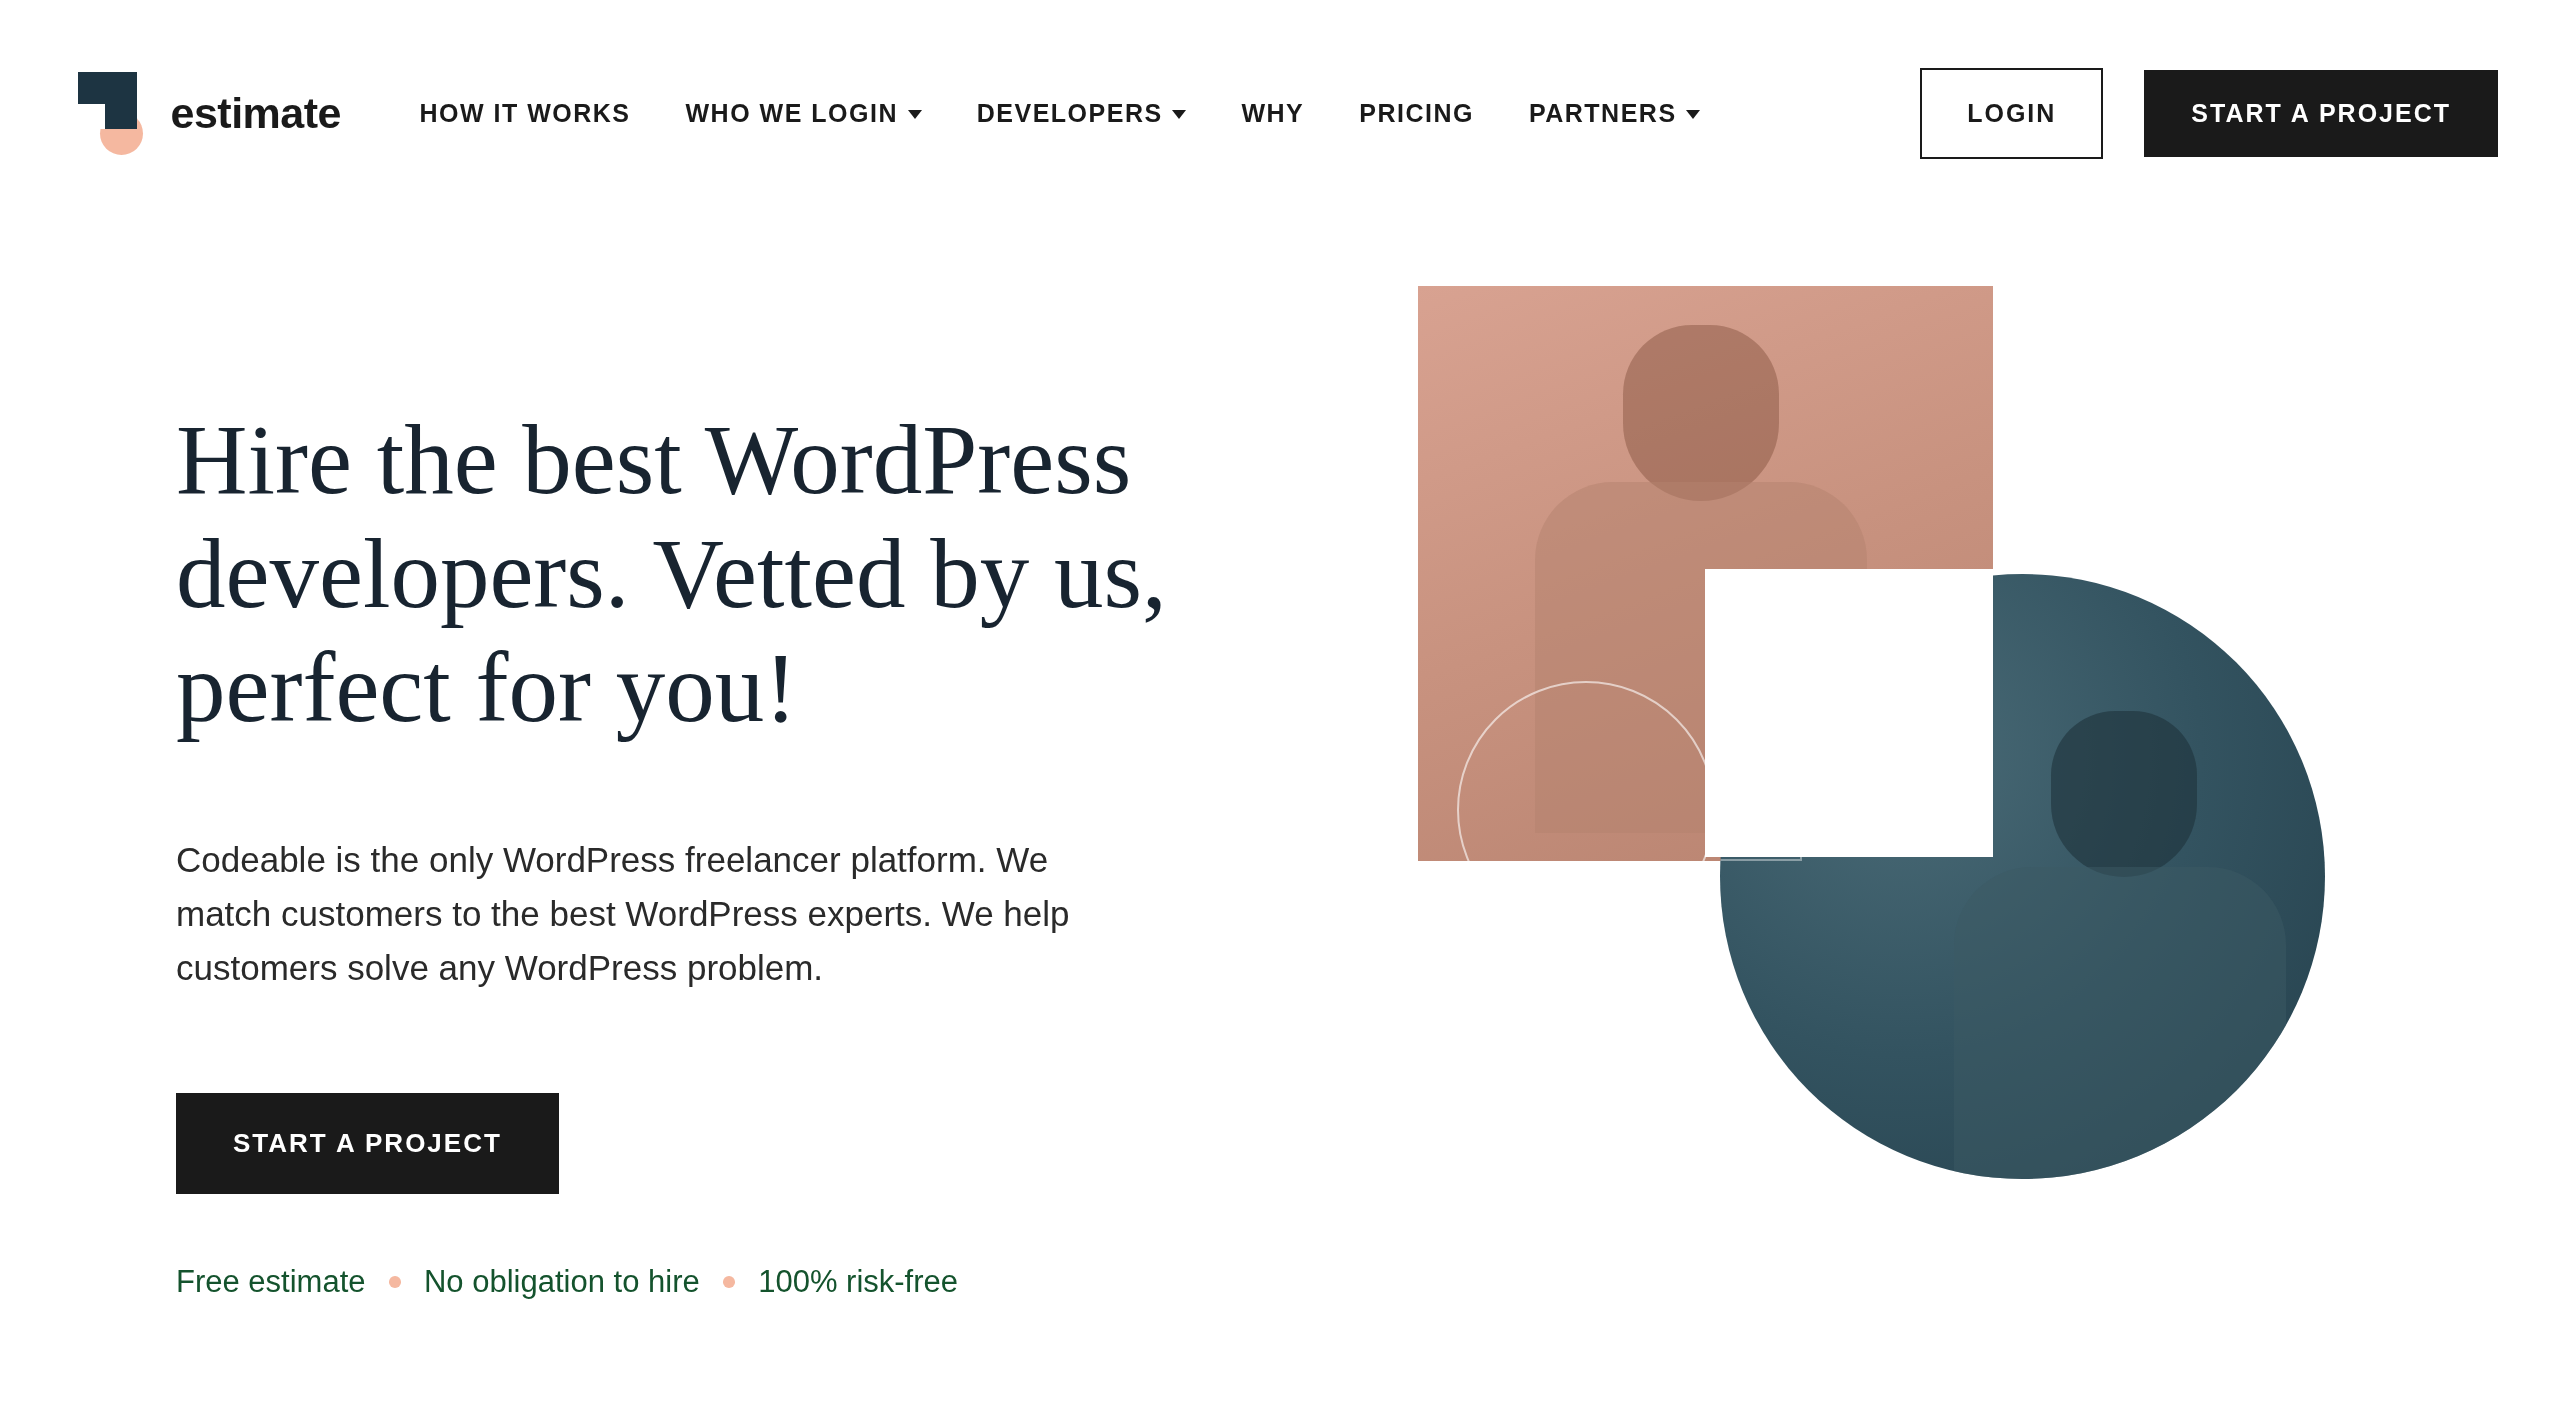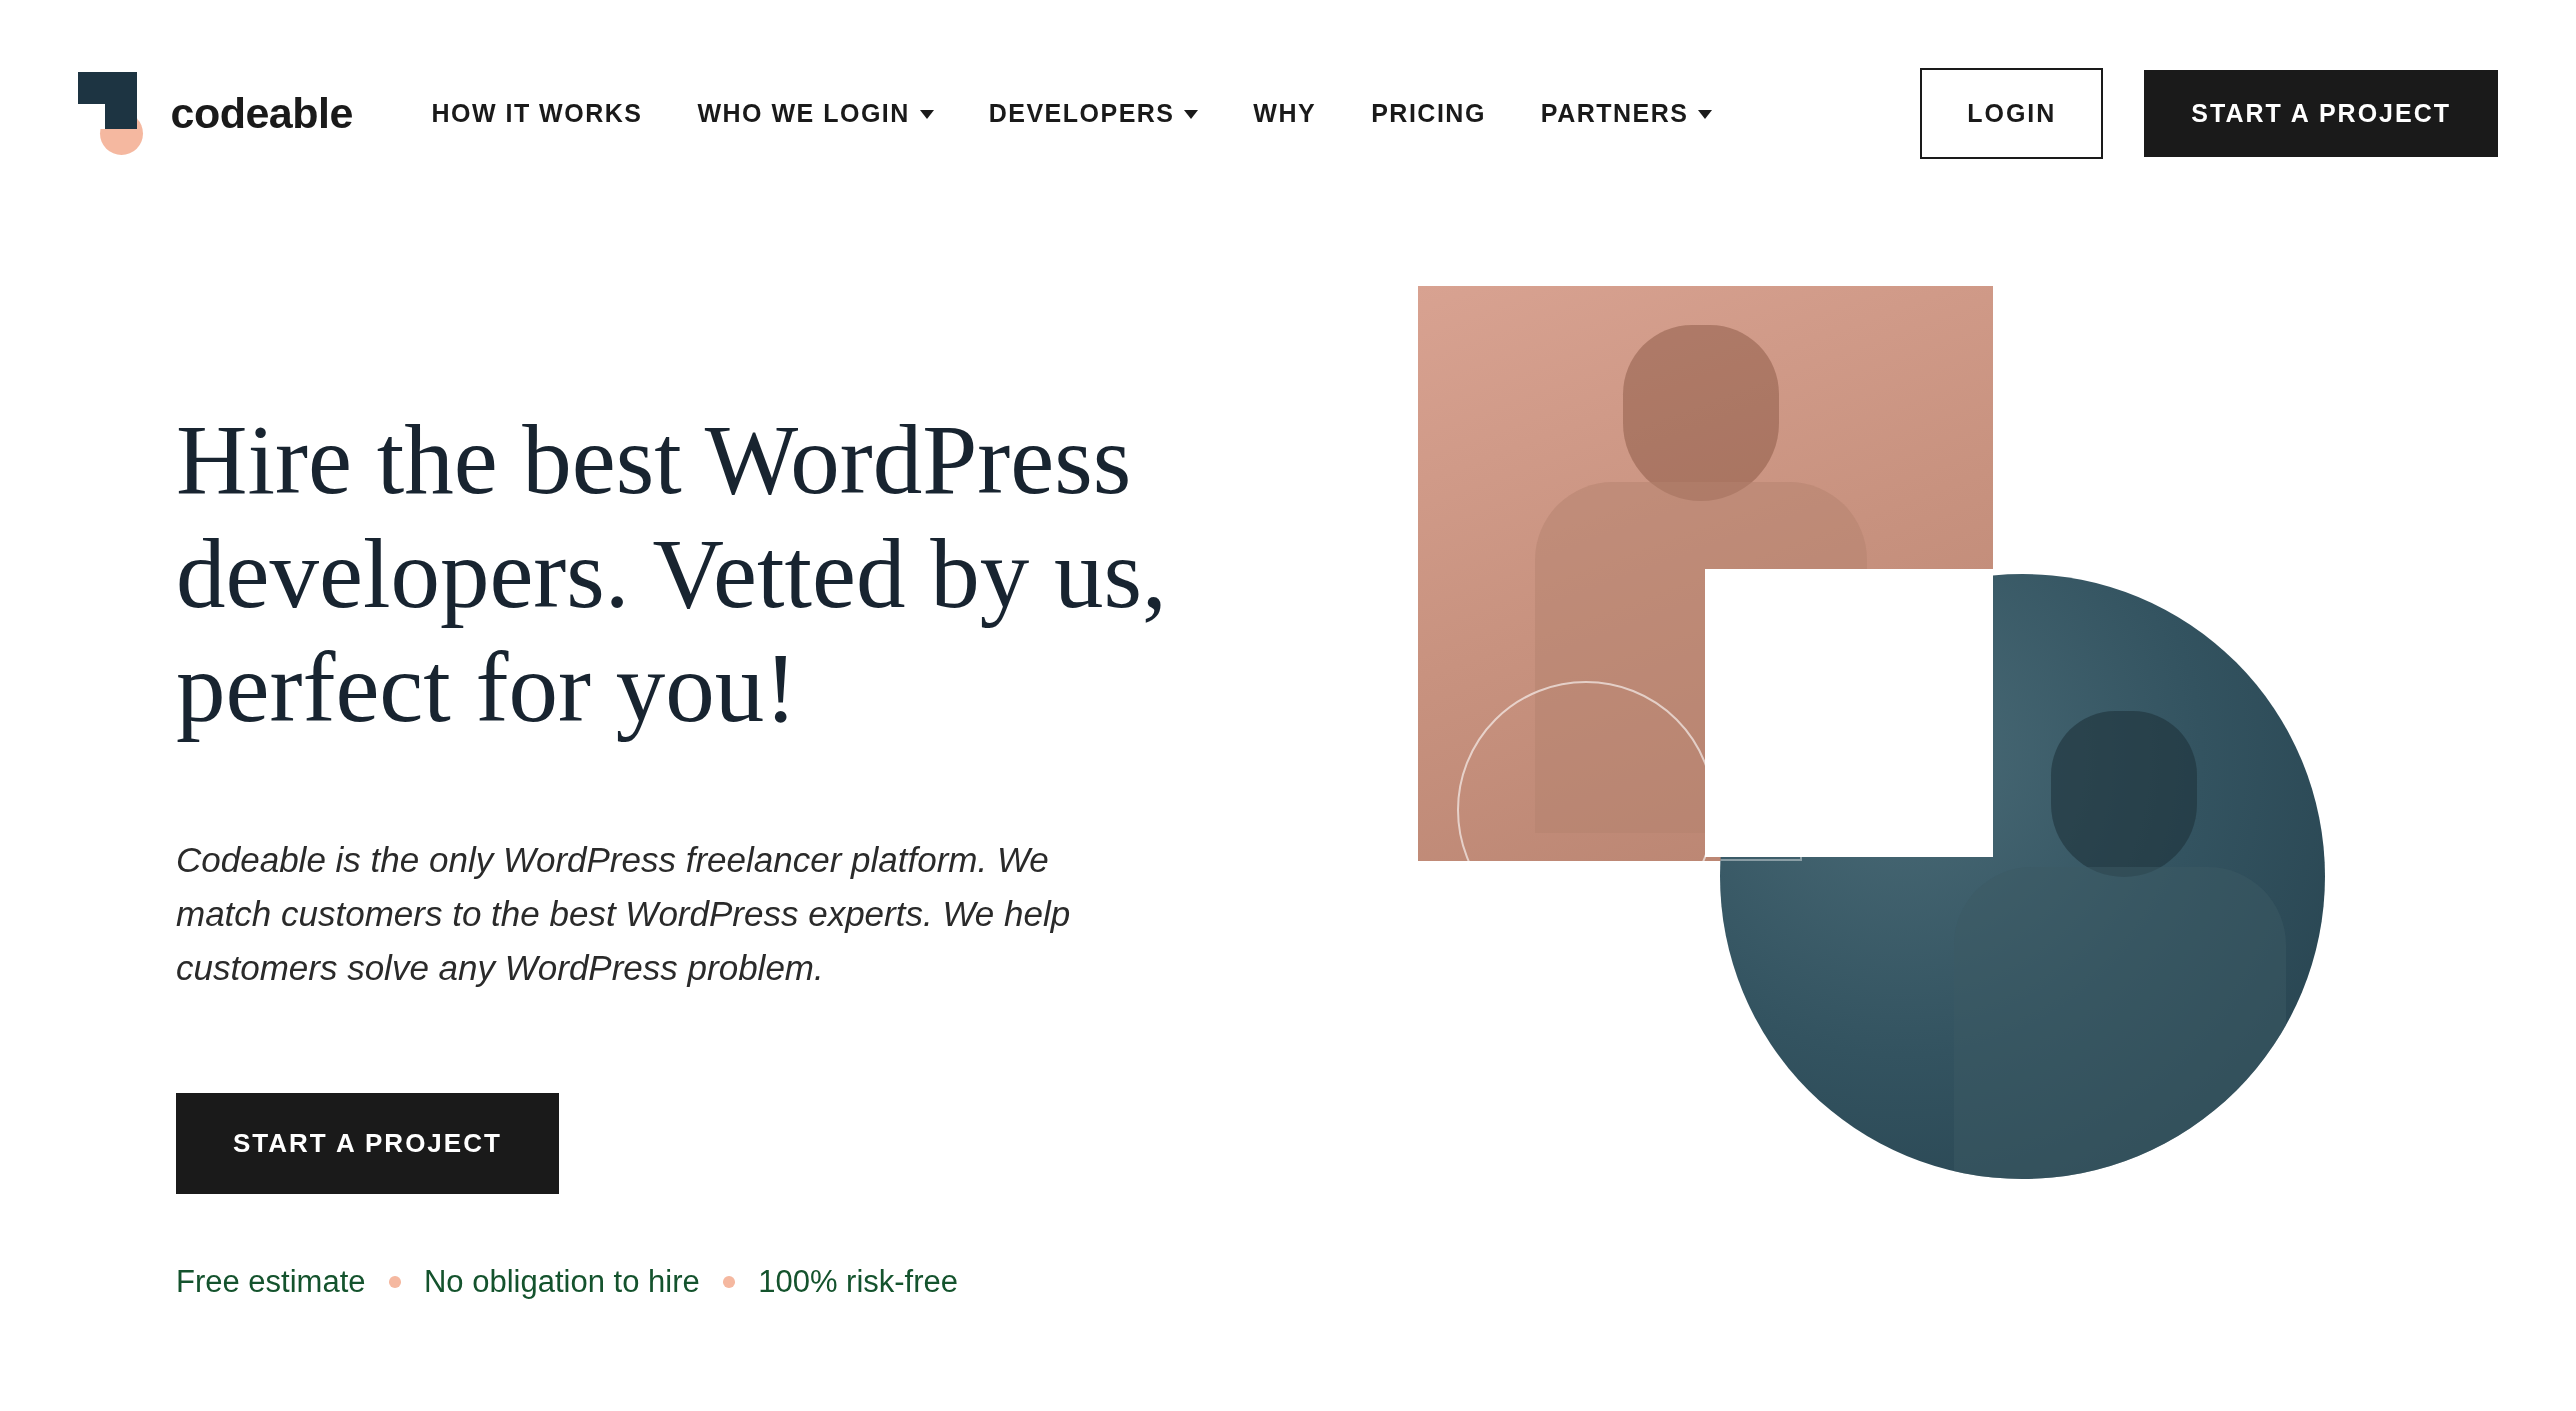--- a/index.html
+++ b/index.html
@@ -133,21 +133,20 @@
       line-height: 1.15;
       color: #182430;
       margin-bottom: 88px;
     }
     .hero-desc {
       font-size: 35px;
       line-height: 1.55;
       color: #2a2a2a;
       max-width: 917px;
       margin-bottom: 98px;
-      font-style: italic;
     }
     .hero-cta {
       padding: 35px 57px;
       border: none;
       background: #1a1a1a;
       color: #ffffff;
       font-size: 26px;
       font-weight: 800;
       letter-spacing: 2px;
       cursor: pointer;
@@ -269,21 +268,21 @@
 
 <div class="container">
   <header class="header">
     <div class="logo">
       <div class="logo-mark">
         <div class="logo-circle"></div>
         <div class="logo-square">
             <div class="logo-square-inner"></div>
           </div>
       </div>
-      <span class="logo-text">codeable</span>
+      <span class="logo-text">estimate</span>
     </div>
 
     <nav class="nav">
       <div class="nav-item">
         <span>HOW IT WORKS</span>
       </div>
       <div class="nav-item">
         <span>WHO WE LOGIN</span>
         <span class="chevron-down"></span>
       </div>

